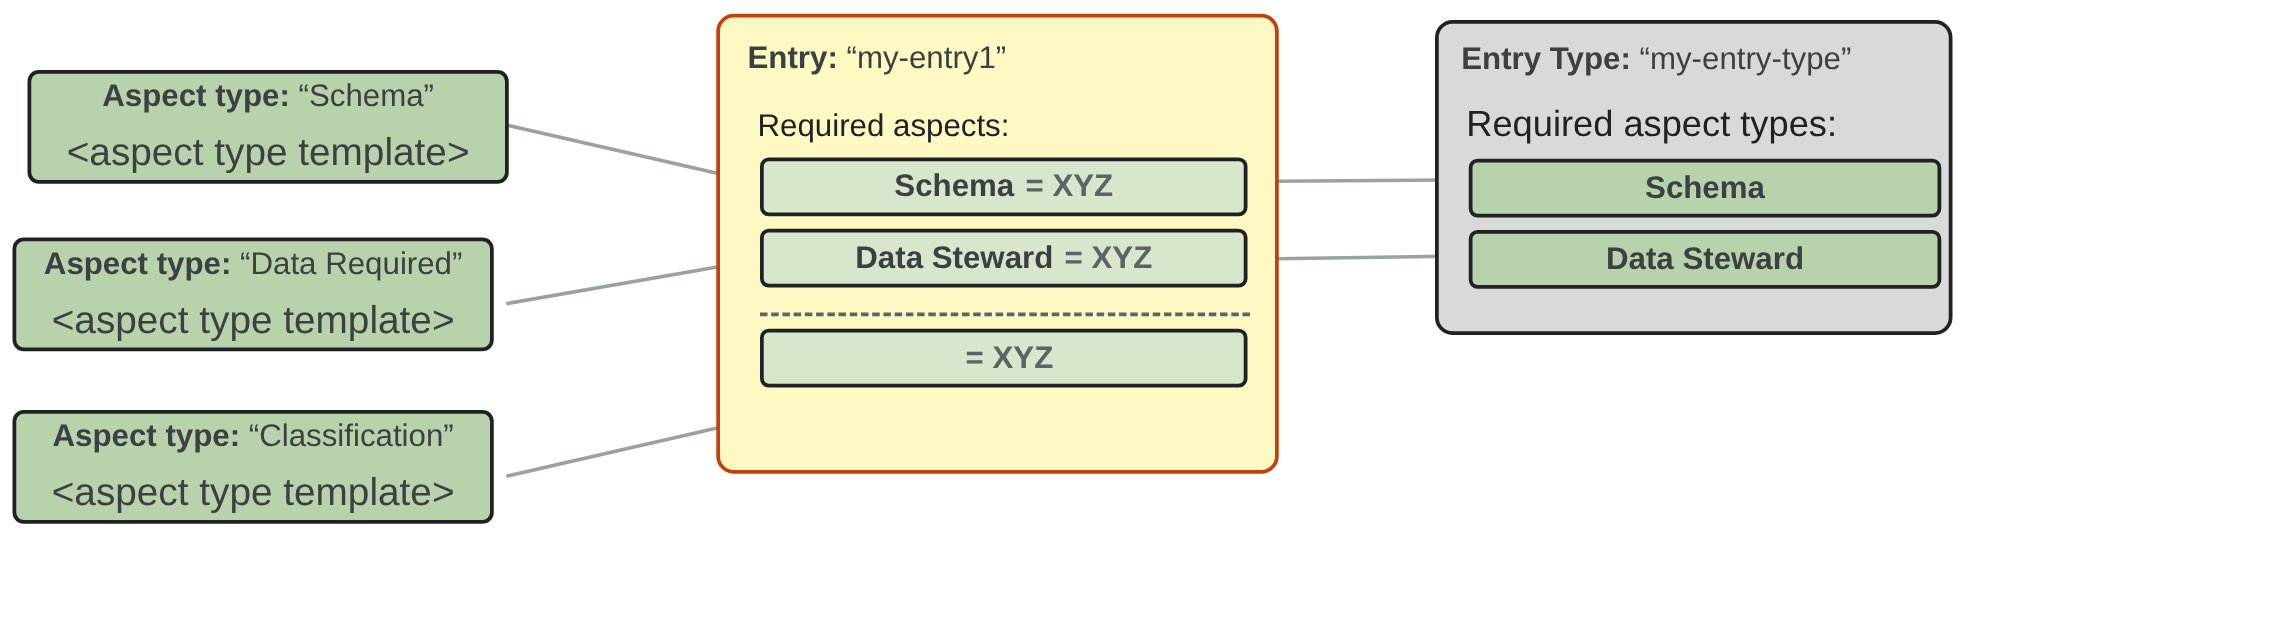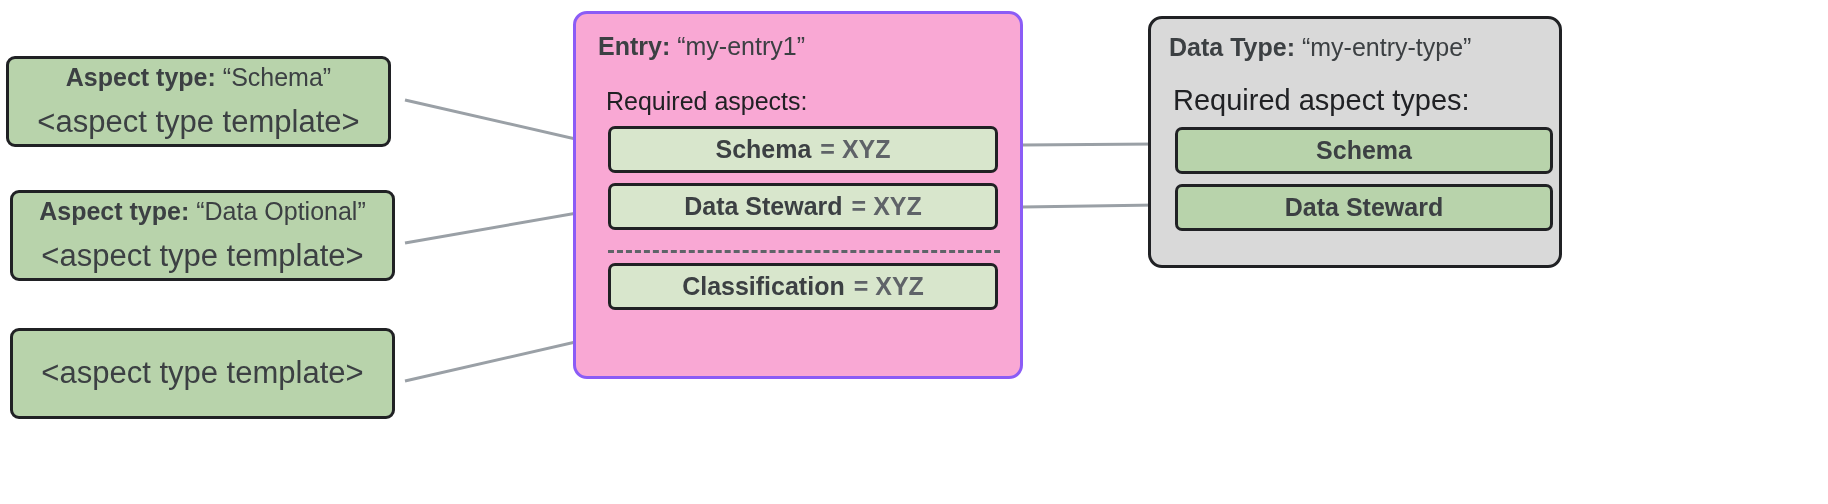--- a/index.html
+++ b/index.html
@@ -30,22 +30,22 @@
     padding:10px 6px;
   }
   .aspect-card .line1{font-size:25px;line-height:1.1;white-space:nowrap;color:#3c4043;}
   .aspect-card .line1 b{font-weight:bold;color:#3c4043;}
   .aspect-card .line2{font-size:31px;line-height:1.1;white-space:nowrap;color:#3c4043;}
 
   
   #entry-panel{
     position:absolute;
     left:573px;top:11px;width:450px;height:368px;
-    background:#f9a8d4;
-    border:3px solid #8b5cf6;
+    background:#fef9c3;
+    border:3px solid #c2410c;
     border-radius:14px;
     box-sizing:border-box;
     z-index:2;
     padding:18px 22px 0 22px;
   }
   #entry-panel .panel-title{font-size:25px;color:#3c4043;white-space:nowrap;}
   #entry-panel .panel-title b{font-weight:bold;}
   #entry-panel .section-label{
     font-size:25px;color:#202124;margin-top:26px;margin-left:8px;white-space:nowrap;
   }
@@ -108,37 +108,41 @@
 
     <line x1="405" y1="243" x2="606" y2="208" stroke="#9aa0a6" stroke-width="3"></line>
 
     <line x1="405" y1="381" x2="606" y2="335" stroke="#9aa0a6" stroke-width="3"></line>
 
     <line x1="1022" y1="145" x2="1157" y2="144" stroke="#9aa0a6" stroke-width="3"></line>
 
     <line x1="1022" y1="207" x2="1157" y2="205" stroke="#9aa0a6" stroke-width="3"></line>
   </svg>
 
-  <div class="aspect-card" style="left:6px;top:56px;height:91px;">
+  <div class="aspect-card" style="left:22px;top:56px;height:91px;">
     <div class="line1">
       <b>Aspect type:</b>
       <span>“Schema”</span>
     </div>
     <div class="line2">&lt;aspect type template&gt;</div>
   </div>
 
   <div class="aspect-card" style="left:10px;top:190px;height:91px;">
     <div class="line1">
       <b>Aspect type:</b>
-      <span>“Data Optional”</span>
+      <span>“Data Required”</span>
     </div>
     <div class="line2">&lt;aspect type template&gt;</div>
   </div>
 
   <div class="aspect-card" style="left:10px;top:328px;height:91px;">
+    <div class="line1">
+      <b>Aspect type:</b>
+      <span>“Classification”</span>
+    </div>
     <div class="line2">&lt;aspect type template&gt;</div>
   </div>
 
   <div id="entry-panel">
     <div class="panel-title">
       <b>Entry:</b>
       <span>“my-entry1”</span>
     </div>
 
     <div class="section-label">Required aspects:</div>
@@ -150,28 +154,27 @@
 
     <div class="entry-chip">
       <b>Data Steward</b>
       <span class="eq" style="margin-left:9px;">= XYZ</span>
     </div>
 
     <div class="dashed-rule"></div>
 
 
     <div class="entry-chip">
-      <b>Classification</b>
       <span class="eq" style="margin-left:9px;">= XYZ</span>
     </div>
   </div>
 
   <div id="entrytype-panel">
     <div class="panel-title">
-      <b>Data Type:</b>
+      <b>Entry Type:</b>
       <span>“my-entry-type”</span>
     </div>
 
     <div class="section-label">Required aspect types:</div>
 
     <div class="type-chip">Schema</div>
 
     <div class="type-chip">Data Steward</div>
   </div>
 

